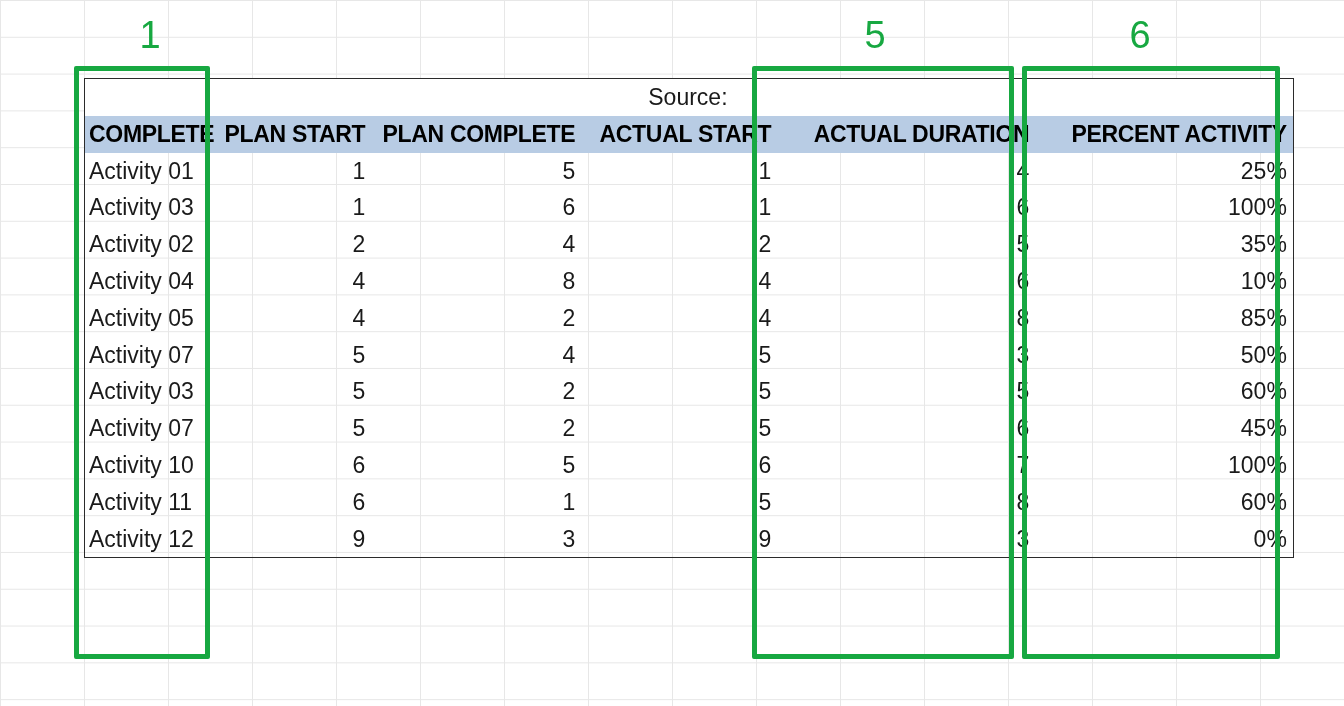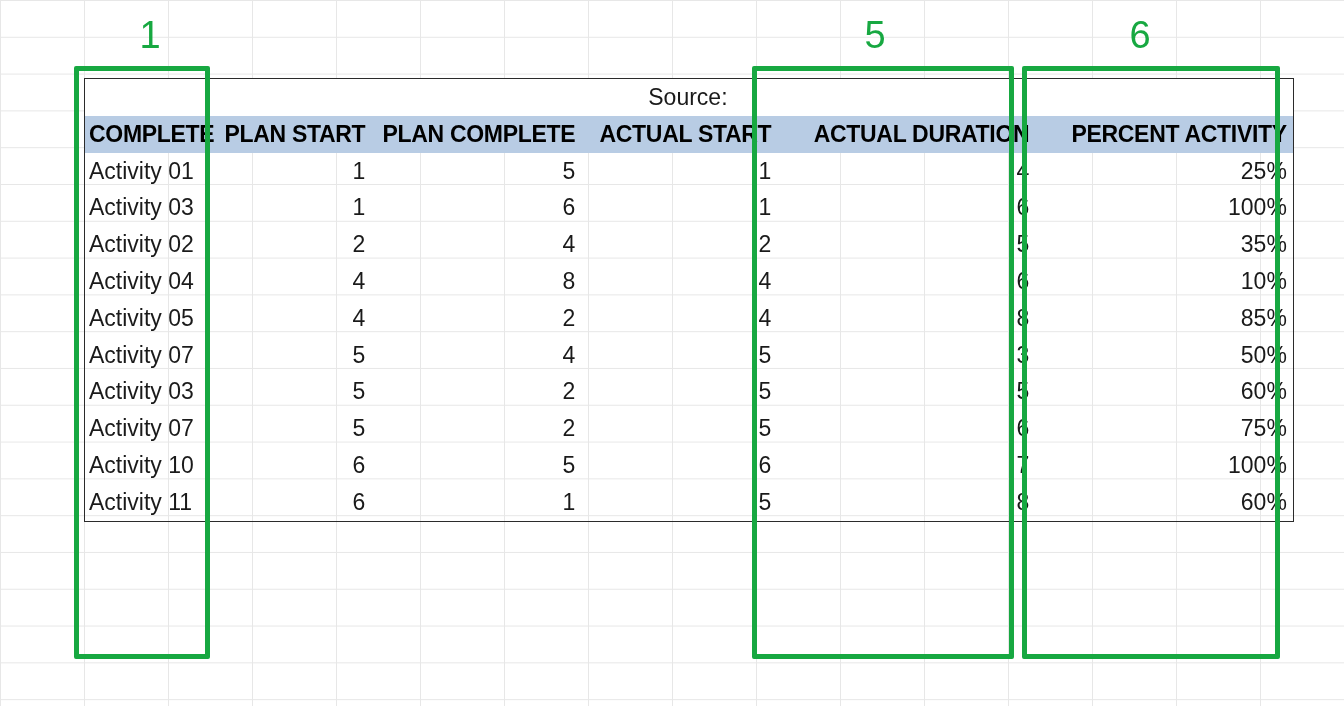--- a/index.html
+++ b/index.html
@@ -159,37 +159,45 @@
         <td class="num">5</td>
         <td class="num">5</td>
         <td class="num">60%</td>
       </tr>
       <tr>
         <td>Activity 07</td>
         <td class="num">5</td>
         <td class="num">2</td>
         <td class="num">5</td>
         <td class="num">6</td>
-        <td class="num">75%</td>
+        <td class="num">45%</td>
       </tr>
       <tr>
         <td>Activity 10</td>
         <td class="num">6</td>
         <td class="num">5</td>
         <td class="num">6</td>
         <td class="num">7</td>
         <td class="num">100%</td>
       </tr>
       <tr>
         <td>Activity 11</td>
         <td class="num">6</td>
         <td class="num">1</td>
         <td class="num">5</td>
         <td class="num">8</td>
         <td class="num">60%</td>
+      </tr>
+      <tr>
+        <td>Activity 12</td>
+        <td class="num">9</td>
+        <td class="num">3</td>
+        <td class="num">9</td>
+        <td class="num">3</td>
+        <td class="num">0%</td>
       </tr>
     </tbody>
 </table>
 
 <div class="lbl" style="left:120px; top:14px; width:60px;">1</div>
 <div class="lbl" style="left:845px; top:14px; width:60px;">5</div>
 <div class="lbl" style="left:1110px; top:14px; width:60px;">6</div>
 
 <div class="hl" style="left:74px;  top:66px; width:136px; height:593px;"></div>
 <div class="hl" style="left:752px; top:66px; width:262px; height:593px;"></div>

